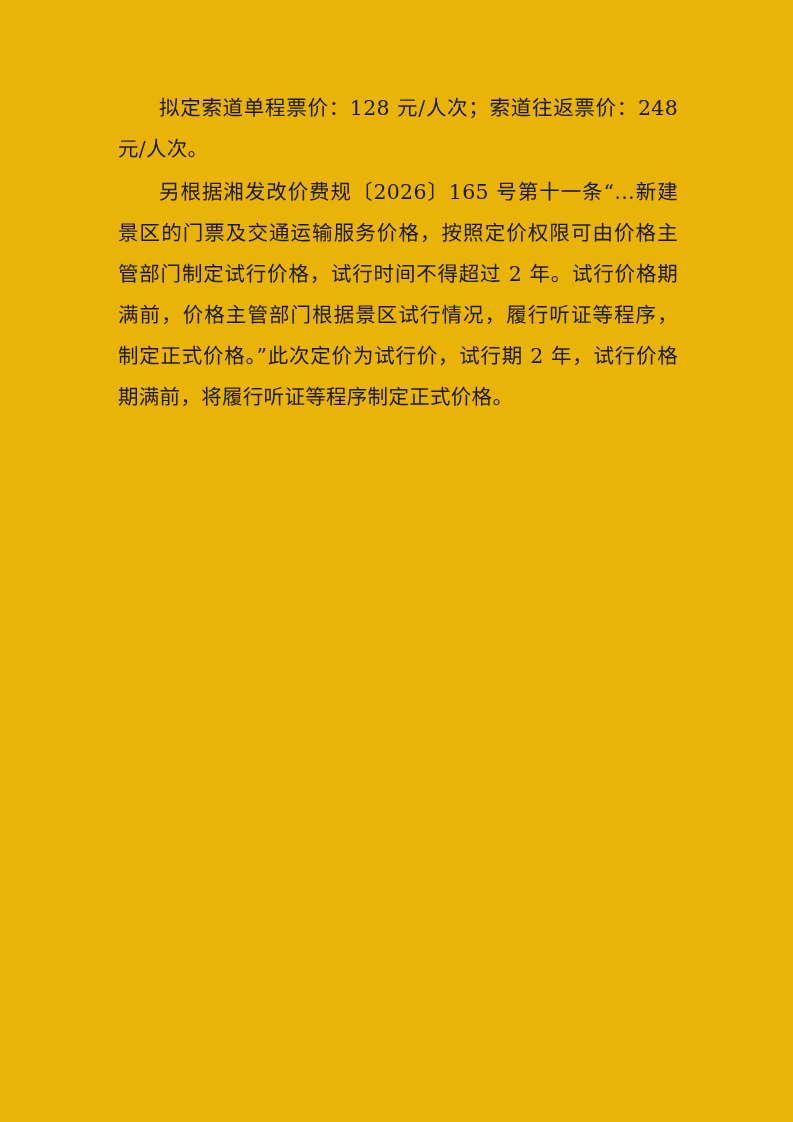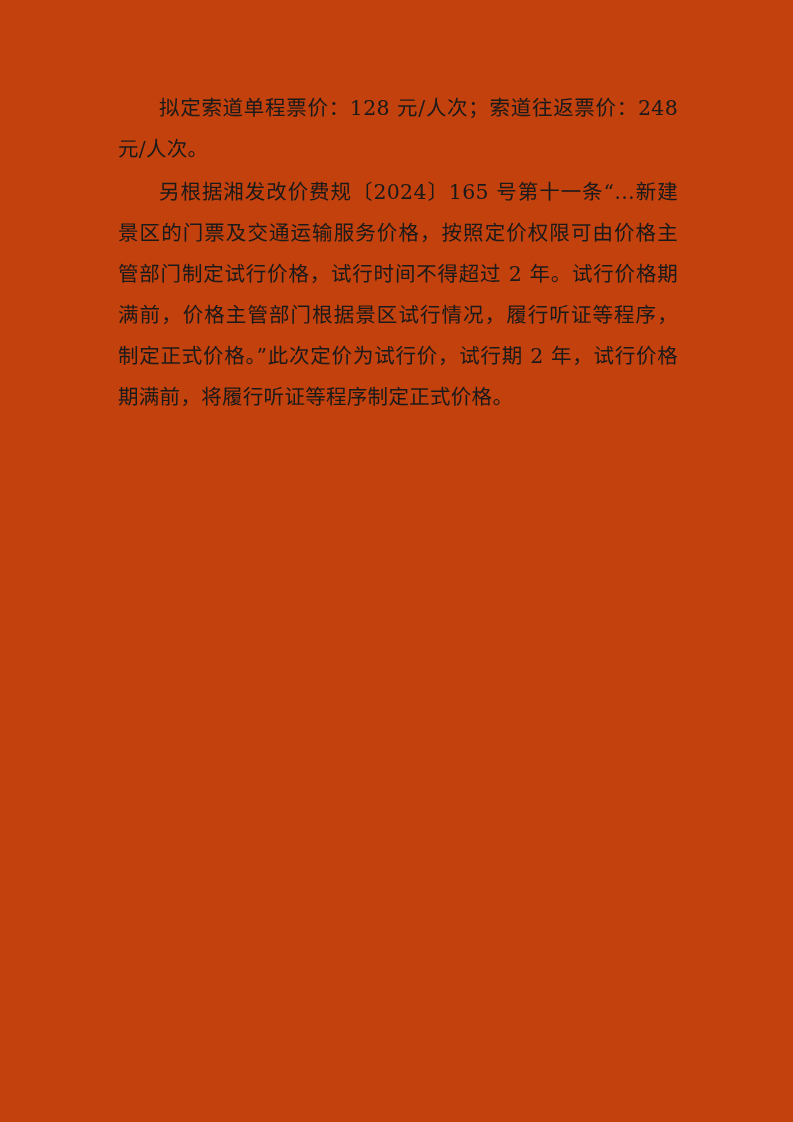--- a/index.html
+++ b/index.html
@@ -11,21 +11,21 @@
     width: 793px;
     height: 1122px;
     overflow: hidden;
     font-family: "DejaVu Serif", "Liberation Serif", serif;
     color: #1a1a1a;
   }
   .page {
     position: relative;
     width: 793px;
     height: 1122px;
-    background: #c2410c;
+    background: #eab308;
     box-sizing: border-box;
   }
   .content {
     position: absolute;
     left: 118px;
     top: 88px;
     width: 560px;
   }
   .para {
     margin: 0 0 2px 0;
@@ -38,15 +38,15 @@
     word-break: break-all;
     font-family: "DejaVu Serif", "Liberation Serif", serif;
   }
 </style>
 </head>
 <body>
 
 <div class="page">
   <div class="content">
     <p class="para">拟定索道单程票价：128 元/人次；索道往返票价：248 元/人次。</p>
-    <p class="para">另根据湘发改价费规〔2024〕165 号第十一条“…新建景区的门票及交通运输服务价格，按照定价权限可由价格主管部门制定试行价格，试行时间不得超过 2 年。试行价格期满前，价格主管部门根据景区试行情况，履行听证等程序，制定正式价格。”此次定价为试行价，试行期 2 年，试行价格期满前，将履行听证等程序制定正式价格。</p>
+    <p class="para">另根据湘发改价费规〔2026〕165 号第十一条“…新建景区的门票及交通运输服务价格，按照定价权限可由价格主管部门制定试行价格，试行时间不得超过 2 年。试行价格期满前，价格主管部门根据景区试行情况，履行听证等程序，制定正式价格。”此次定价为试行价，试行期 2 年，试行价格期满前，将履行听证等程序制定正式价格。</p>
   </div>
 </div>
 
 </body></html>

